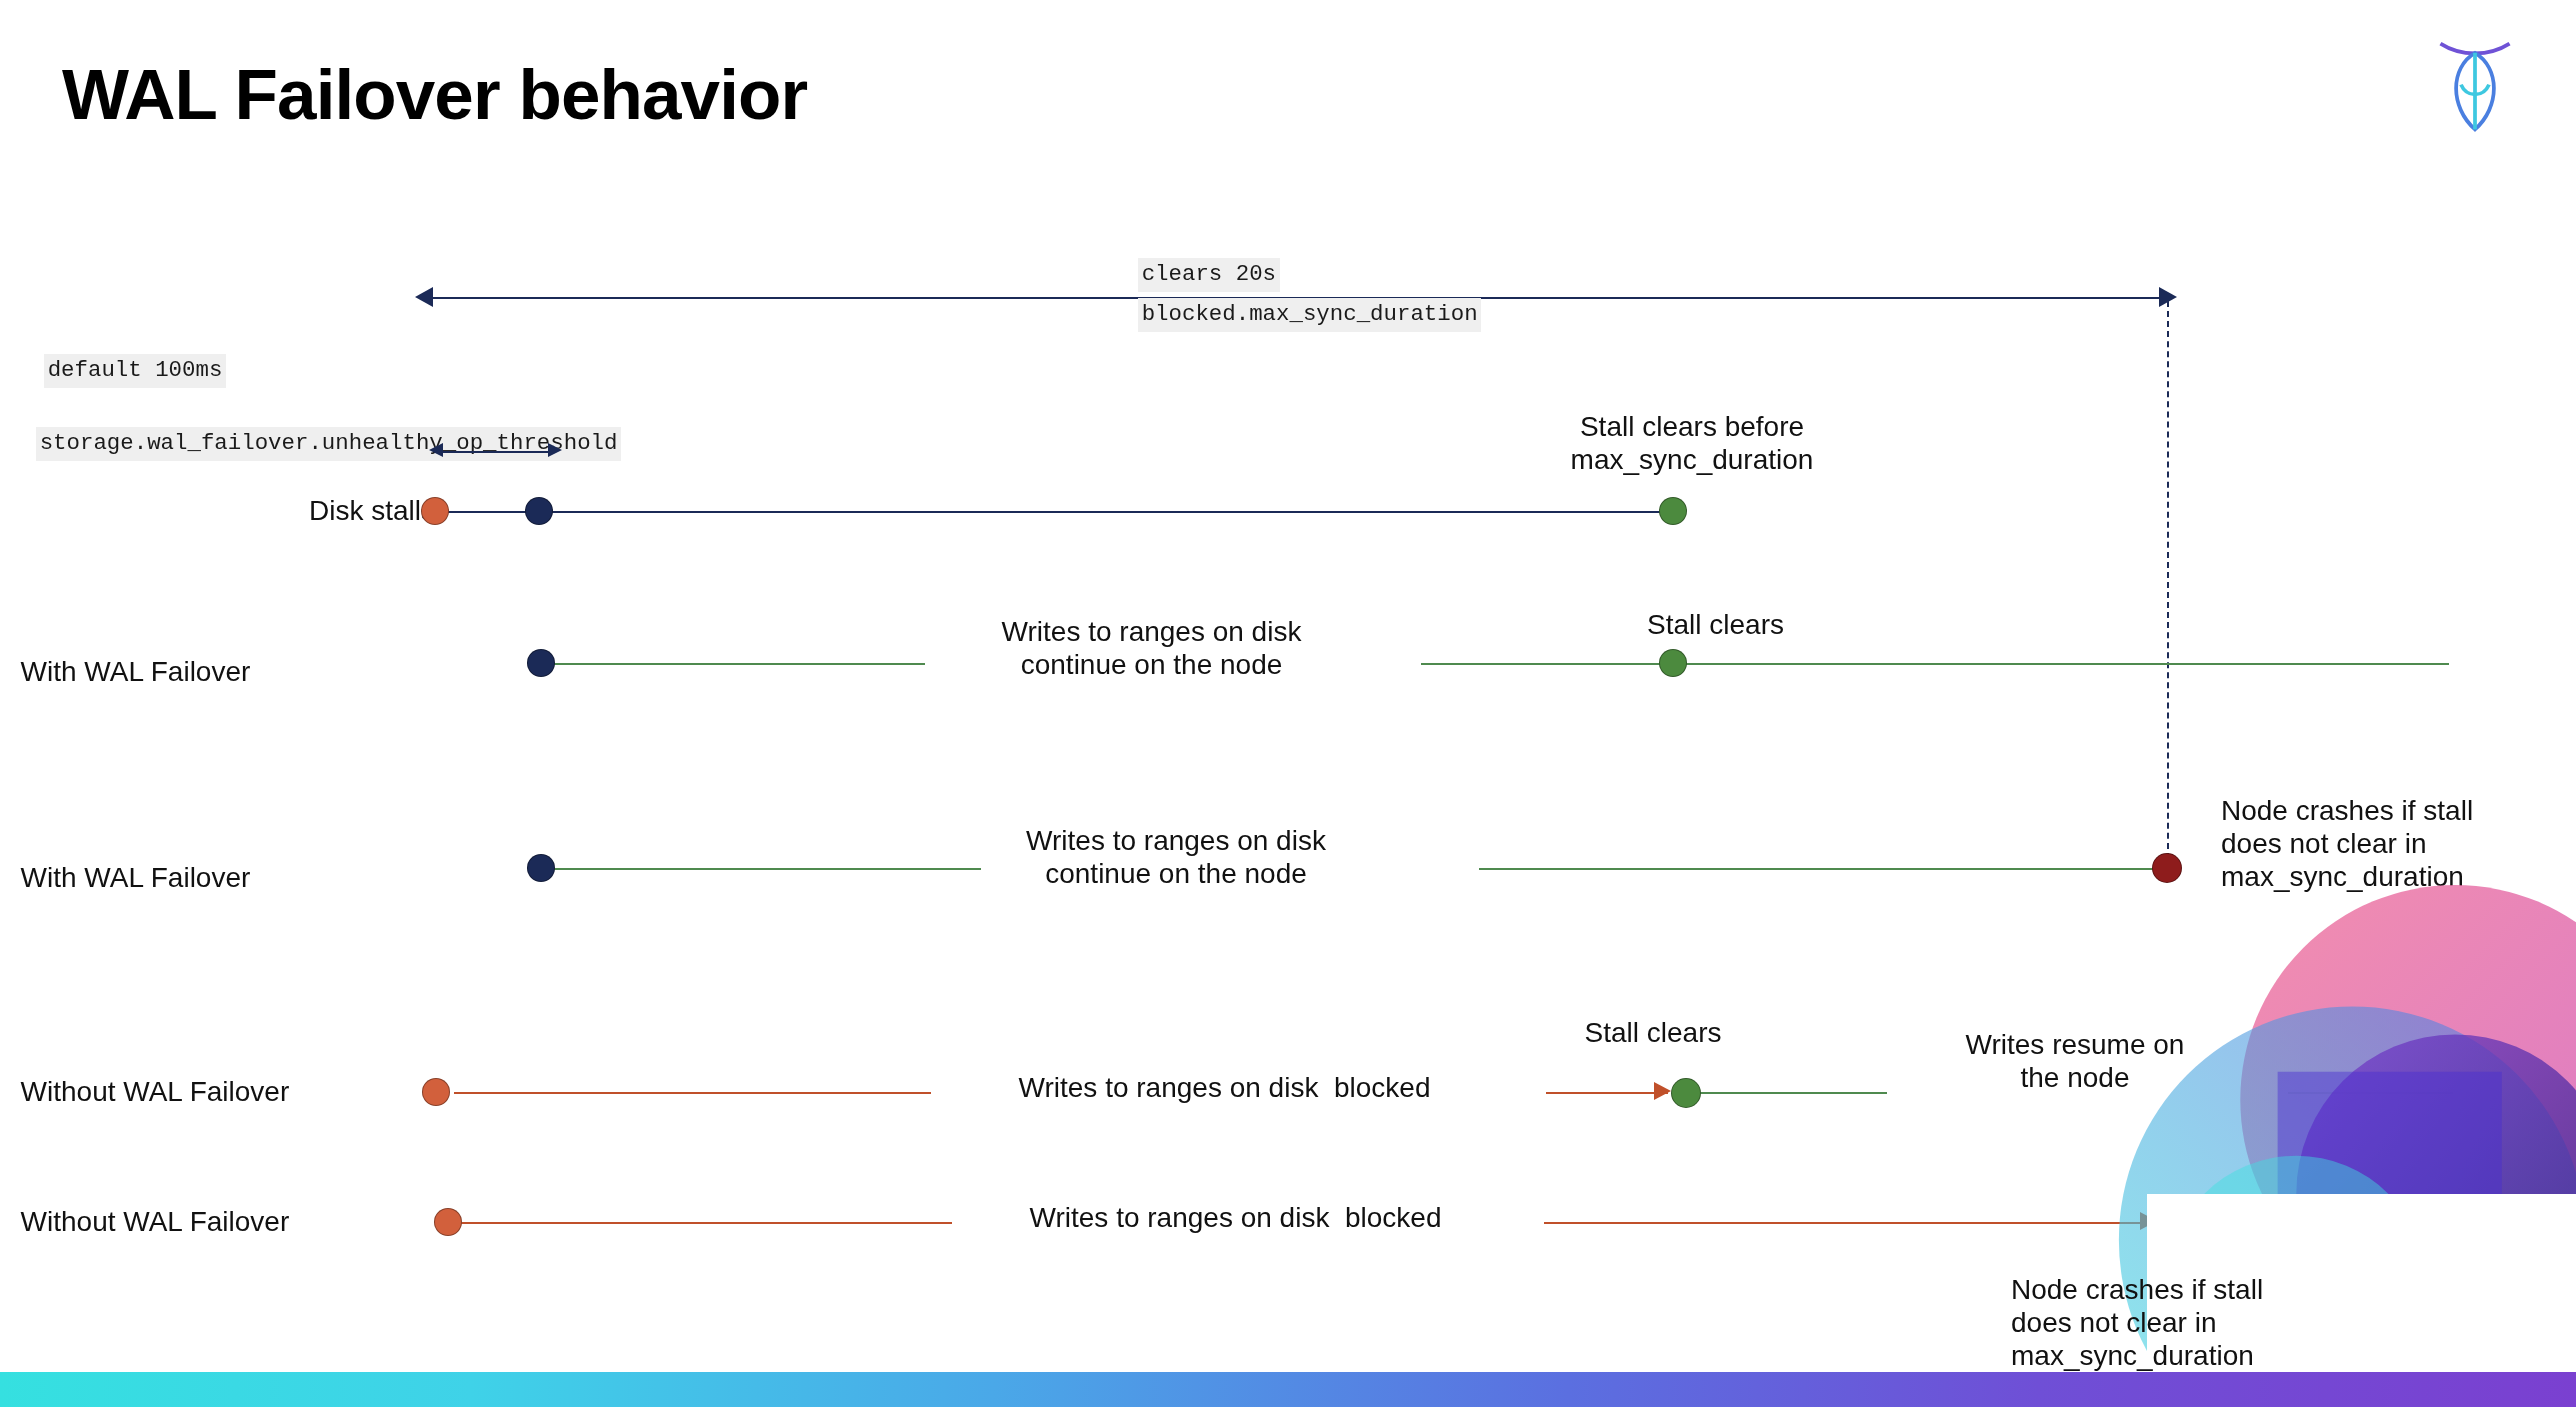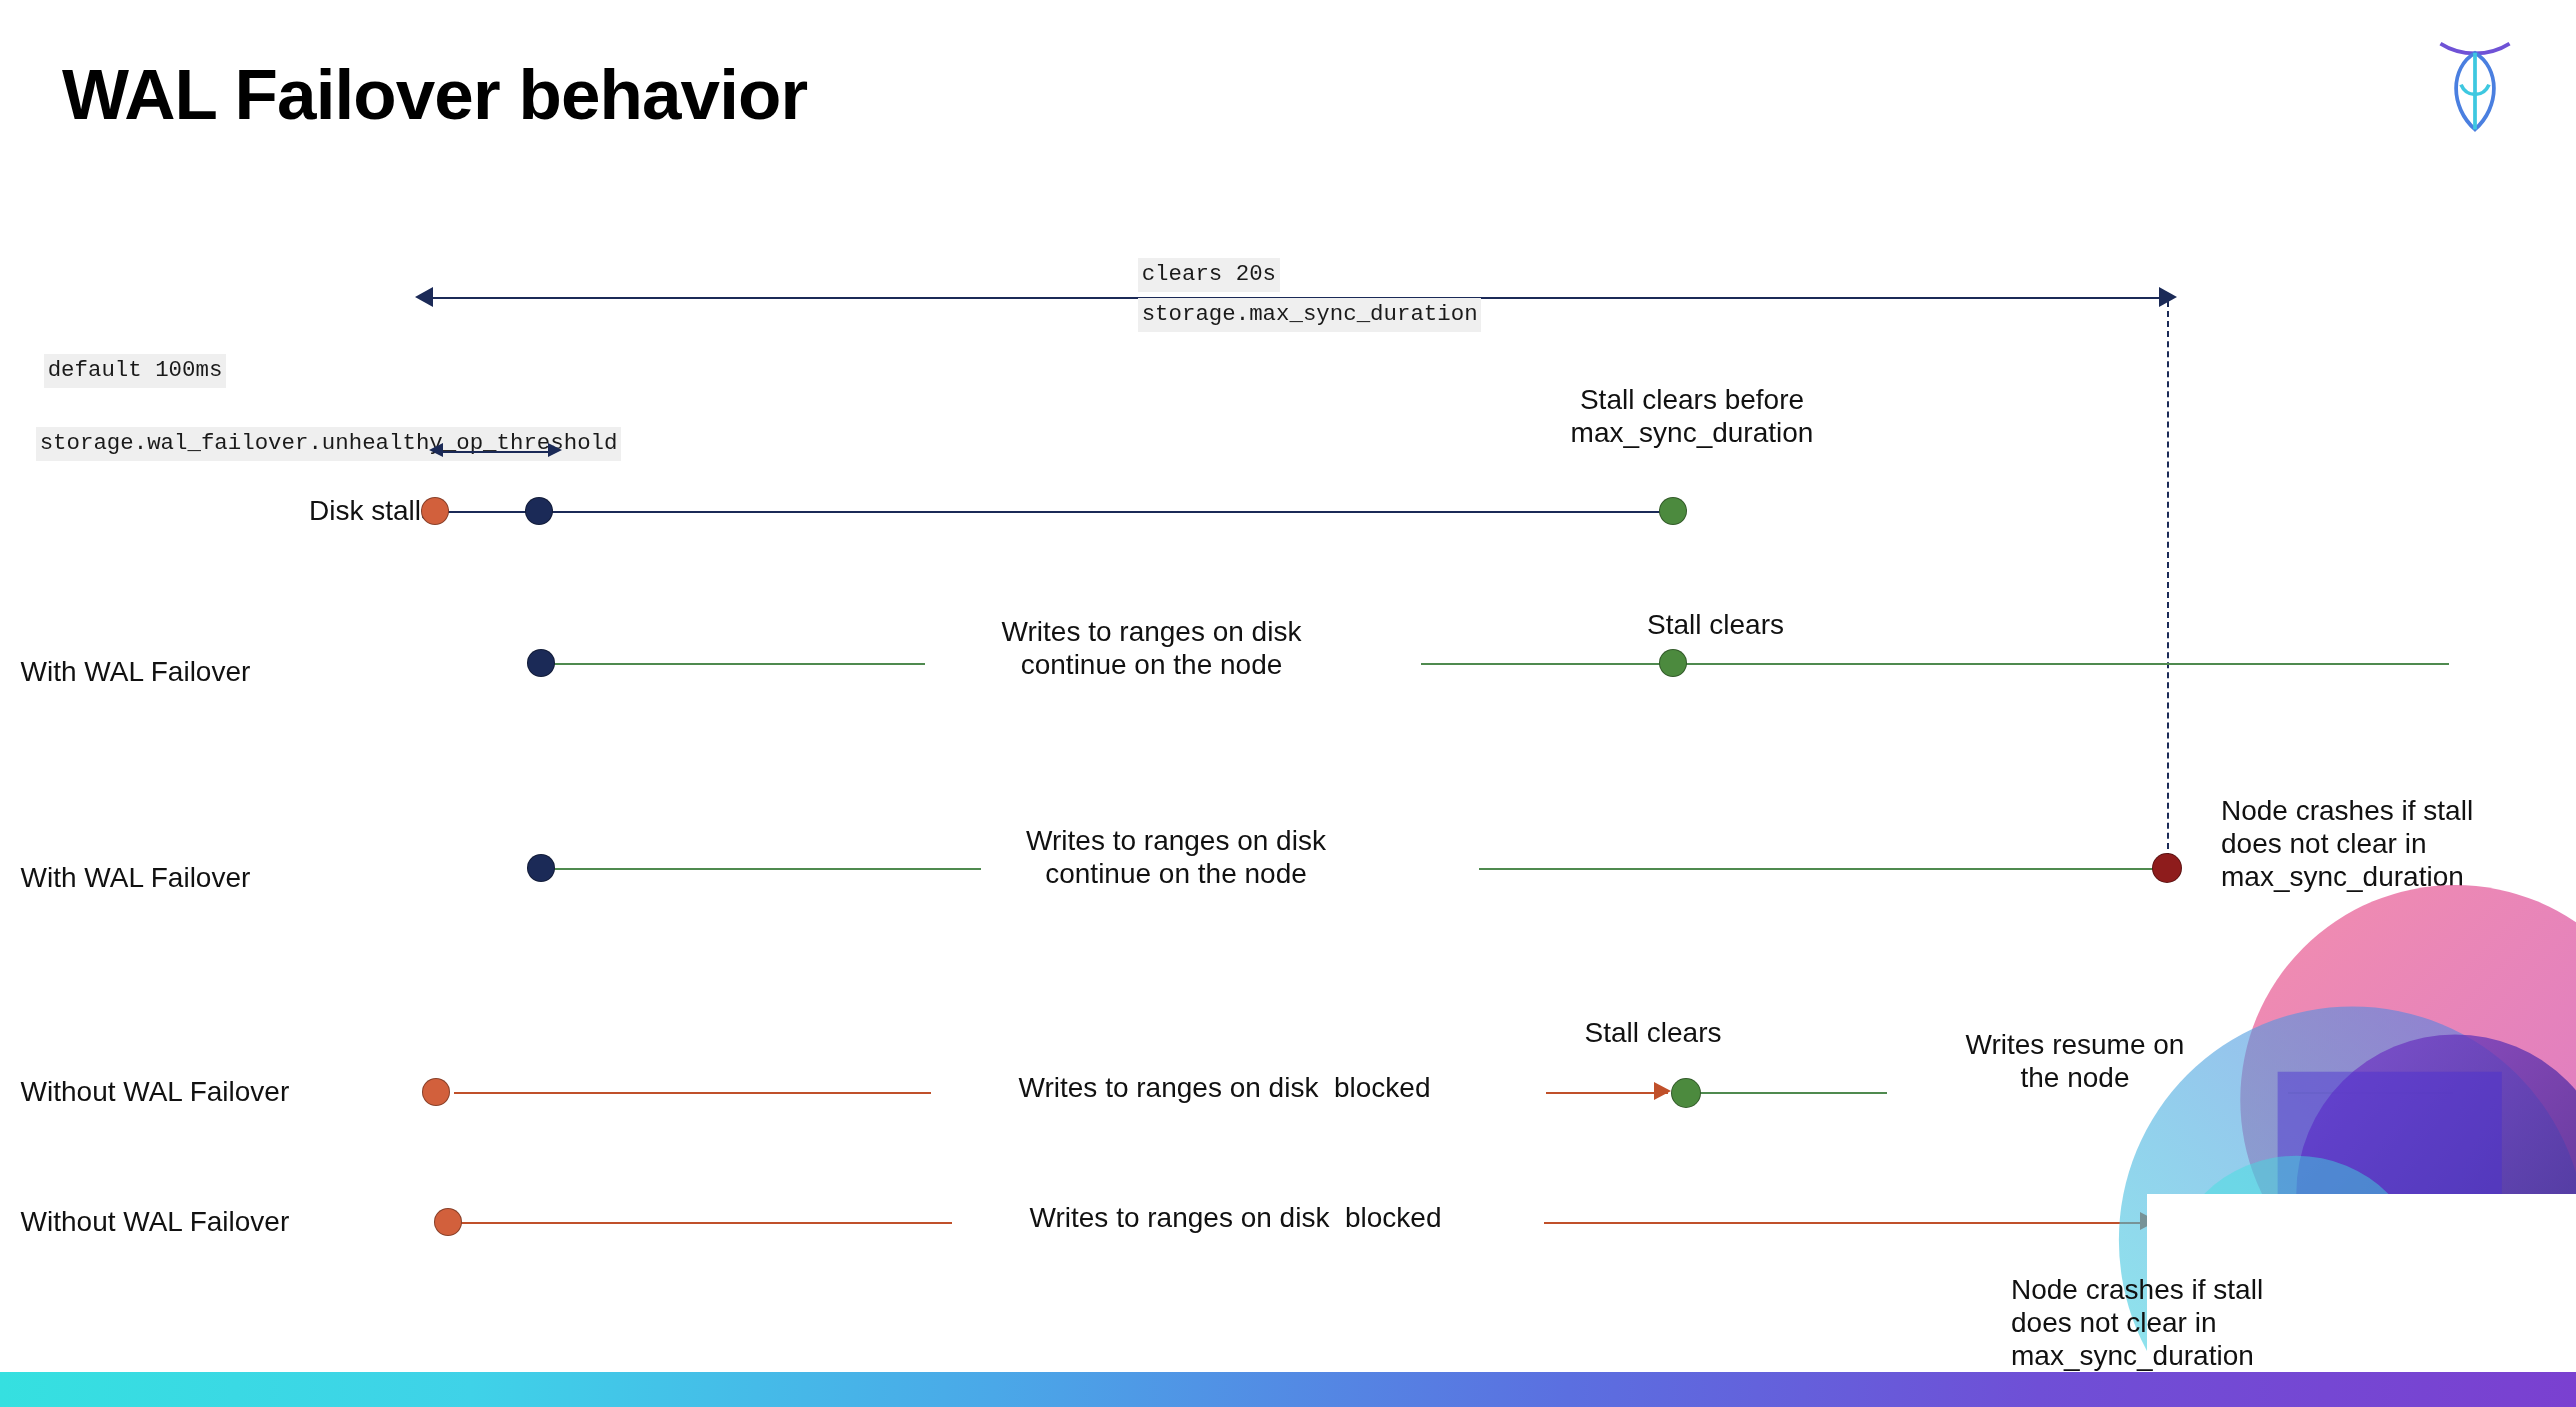--- a/index.html
+++ b/index.html
@@ -155,34 +155,34 @@
       <path d="M45 18 L45 100" stroke="#3ec8e0" stroke-width="4" fill="none"></path>
       <path d="M30 52 C36 66 54 66 60 52" stroke="#3ec8e0" stroke-width="4" fill="none"></path>
     </svg>
   </div>
 
   <div class="hline navy" style="left:432px; top:297px; width:1739px;"></div>
   <div class="arrow arrow-left" style="left:415px; top:287px;"></div>
   <div class="arrow arrow-right" style="left:2159px; top:287px;"></div>
 
   <div class="mono" style="left:1138px; top:258px; text-align:center;">clears 20s</div>
-  <div class="mono" style="left:1138px; top:298px;">storage.max_sync_duration</div>
+  <div class="mono" style="left:1138px; top:298px;">blocked.max_sync_duration</div>
 
   <div class="vdash" style="left:2167px; top:301px; height:578px;"></div>
 
   <div class="mono" style="left:44px; top:354px;">default 100ms</div>
   <div class="mono" style="left:36px; top:394px;margin-top:33px;">storage.wal_failover.unhealthy_op_threshold</div>
 
   <div class="hline navy" style="left:443px; top:451px; width:105px; border-top-width:2.8px;"></div>
   <div class="arrow arrow-left-sm" style="left:429px; top:443px;"></div>
   <div class="arrow arrow-right-sm" style="left:548px; top:443px;"></div>
 
   <div class="lbl" style="left:222px; top:494px; width:213px; text-align:right;">Disk stalls</div>
 
-  <div class="lbl center" style="left:1524px; top:383px; width:336px;">Stall clears before
+  <div class="lbl center" style="left:1524px; top:410px; width:336px;">Stall clears before
 max_sync_duration</div>
 
   <div class="hline navy" style="left:439px; top:511px; width:1234px;"></div>
   <div class="dot dot-red" style="left:421px; top:497px; width:28px; height:28px;"></div>
   <div class="dot dot-navy" style="left:525px; top:497px; width:28px; height:28px;"></div>
   <div class="dot dot-green" style="left:1659px; top:497px; width:28px; height:28px;"></div>
 
   <div class="lbl left" style="left:20.6px; top:655px; width:393px;">With WAL Failover</div>
 
   <div class="hline green" style="left:542px; top:663px; width:383px;"></div>

